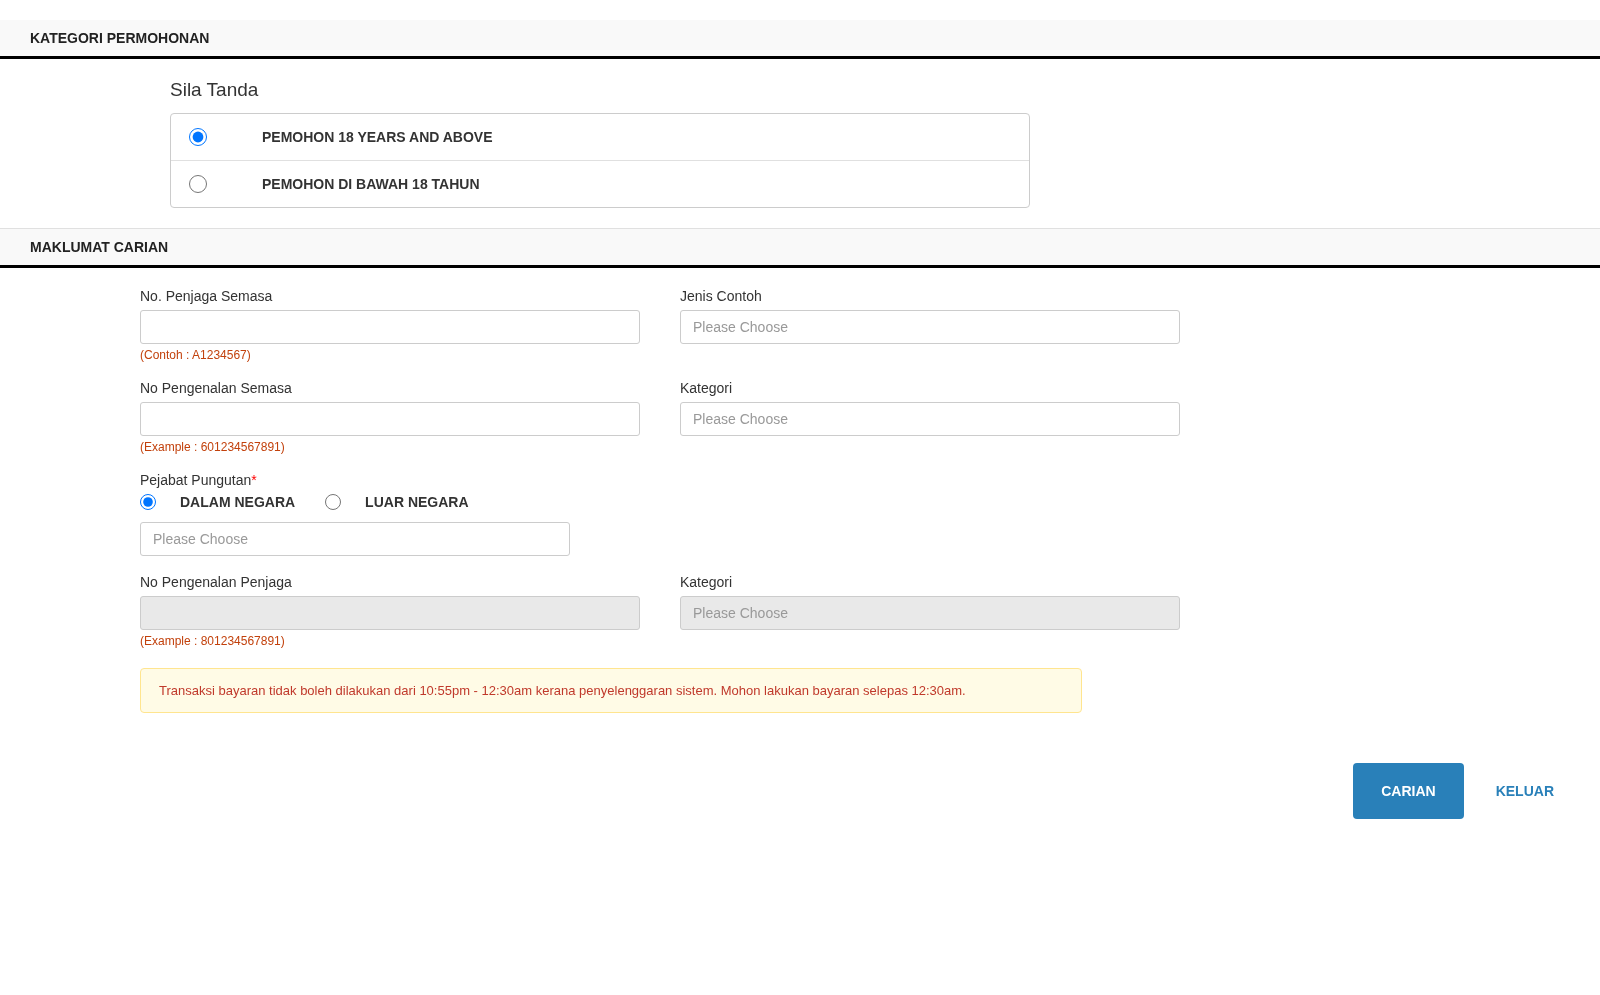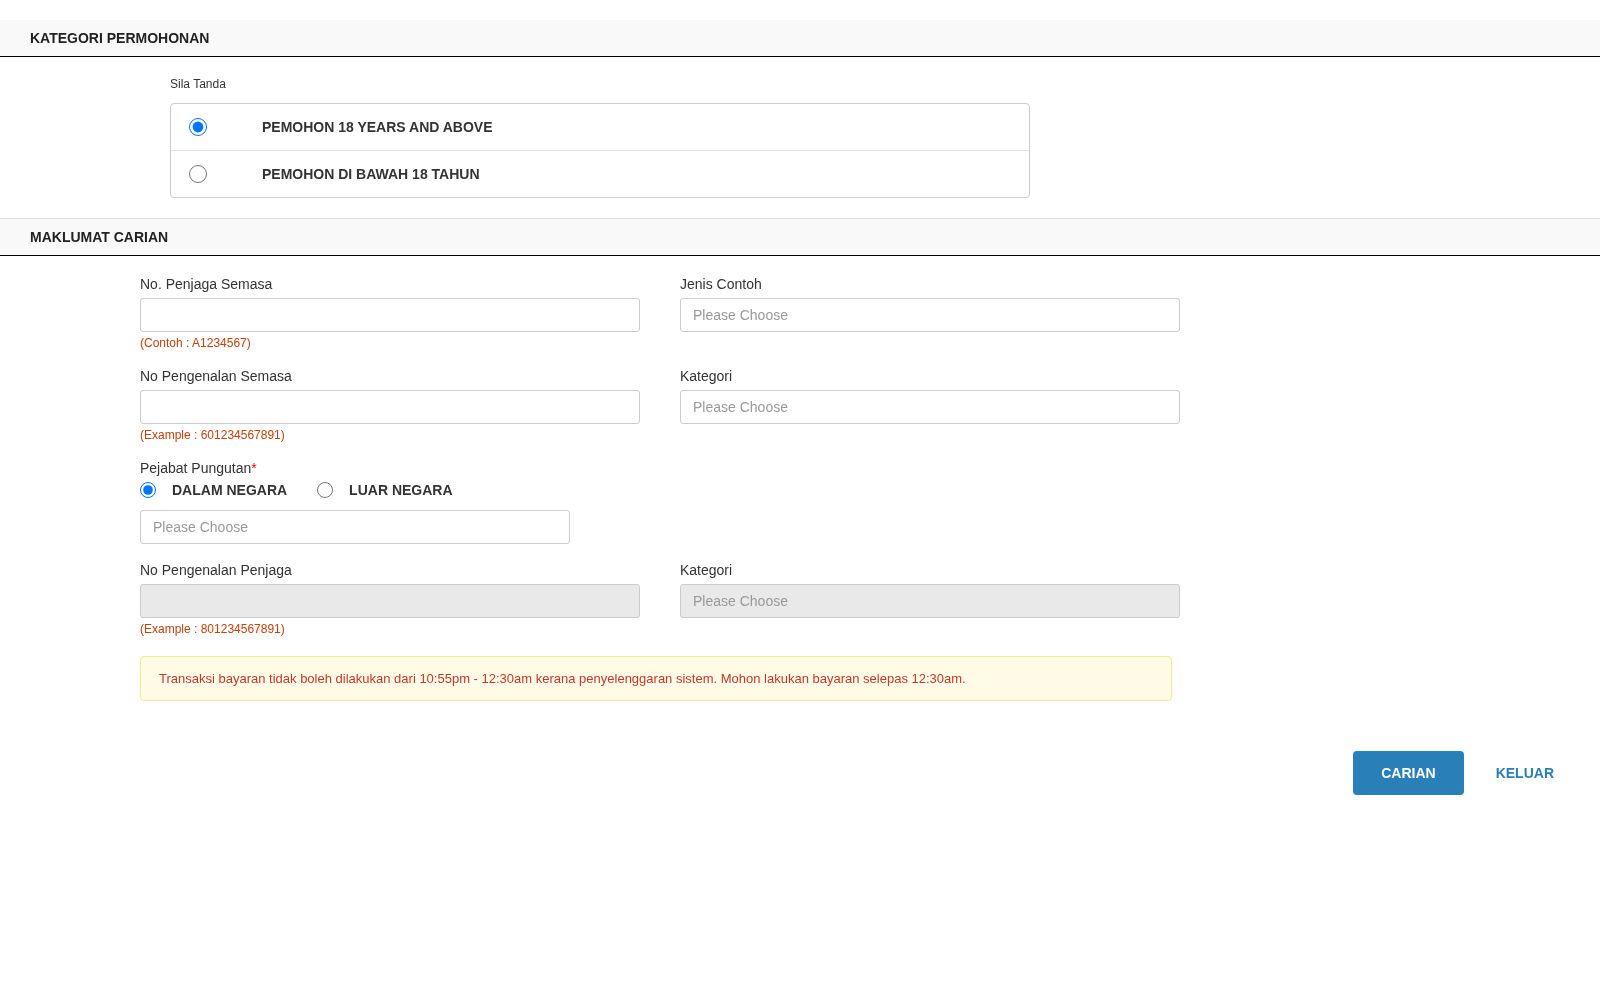--- a/index.html
+++ b/index.html
@@ -14,28 +14,28 @@
       min-height: 995px;
       width: 1600px;
       position: relative;
       padding: 20px 0;
     }
     .section-header {
       font-weight: bold;
       font-size: 14px;
       color: #222;
       padding: 10px 30px 10px 30px;
-      border-bottom: 1px solid #000000;
+      border-bottom: 3px solid #000000;
       background: #f9f9f9;
     }
     .section-content {
       padding: 20px 30px;
     }
     .sila-tanda-label {
-      font-size: 12px;
+      font-size: 19px;
       color: #333;
       margin-bottom: 12px;
       margin-left: 140px;
     }
     .radio-group-box {
       border: 1px solid #ccc;
       border-radius: 4px;
       margin-left: 140px;
       width: 860px;
     }
@@ -115,21 +115,21 @@
     .radio-inline-group {
       display: flex;
       align-items: center;
       gap: 30px;
       margin-bottom: 12px;
       margin-top: 6px;
     }
     .radio-inline-option {
       display: flex;
       align-items: center;
-      gap: 16px;
+      gap: 24px;
       cursor: pointer;
     }
     .radio-inline-option input[type="radio"] {
       width: 16px;
       height: 16px;
       cursor: pointer;
     }
     .radio-inline-option label {
       font-weight: bold;
       font-size: 14px;
@@ -145,35 +145,35 @@
       background: #fff;
     }
     .alert-box {
       background: #fffbe6;
       border: 1px solid #ffe58f;
       border-radius: 4px;
       padding: 14px 18px;
       margin-top: 20px;
       color: #c0392b;
       font-size: 13px;
-      width: 1032px;
+      width: 942px;
     }
     .footer-buttons {
       display: flex;
       justify-content: flex-end;
       align-items: center;
       gap: 16px;
       padding: 20px 30px;
       margin-top: 20px;
     }
     .btn-carian {
       background: #2980b9;
       color: #fff;
       border: none;
-      padding: 14px 28px;
+      padding: 20px 28px;
       border-radius: 4px;
       font-size: 14px;
       font-weight: bold;
       cursor: pointer;
     }
     .btn-keluar {
       background: transparent;
       color: #2980b9;
       border: none;
       padding: 10px 16px;

